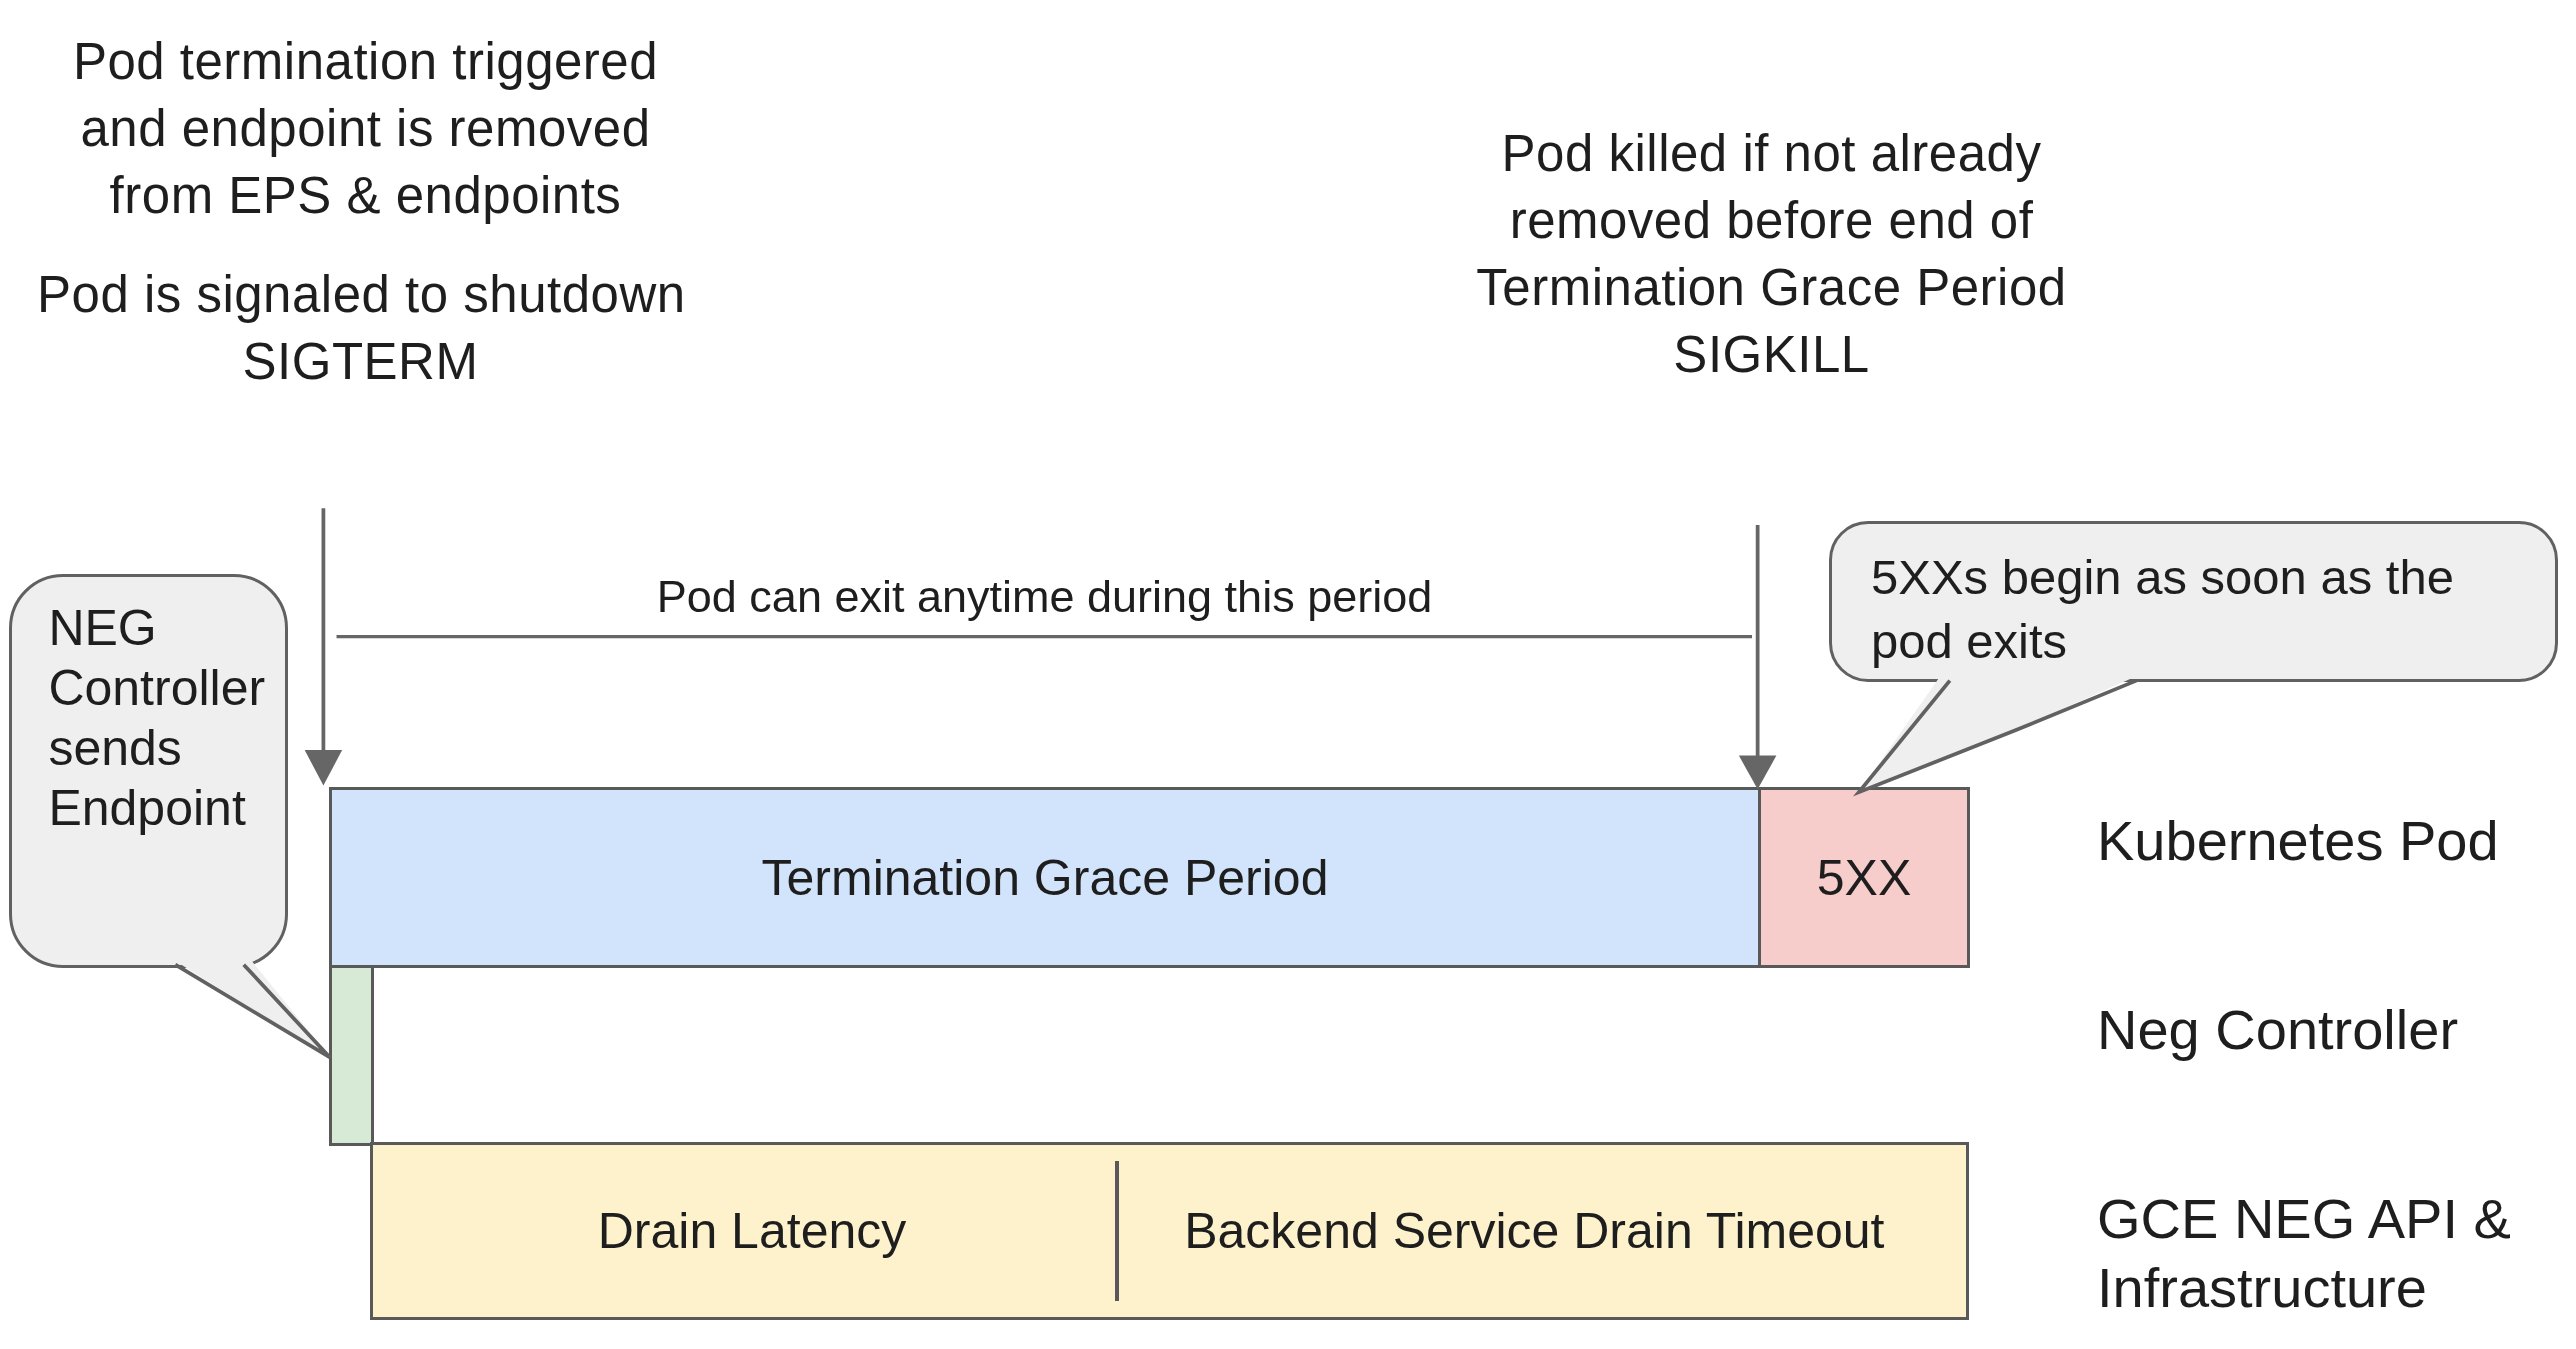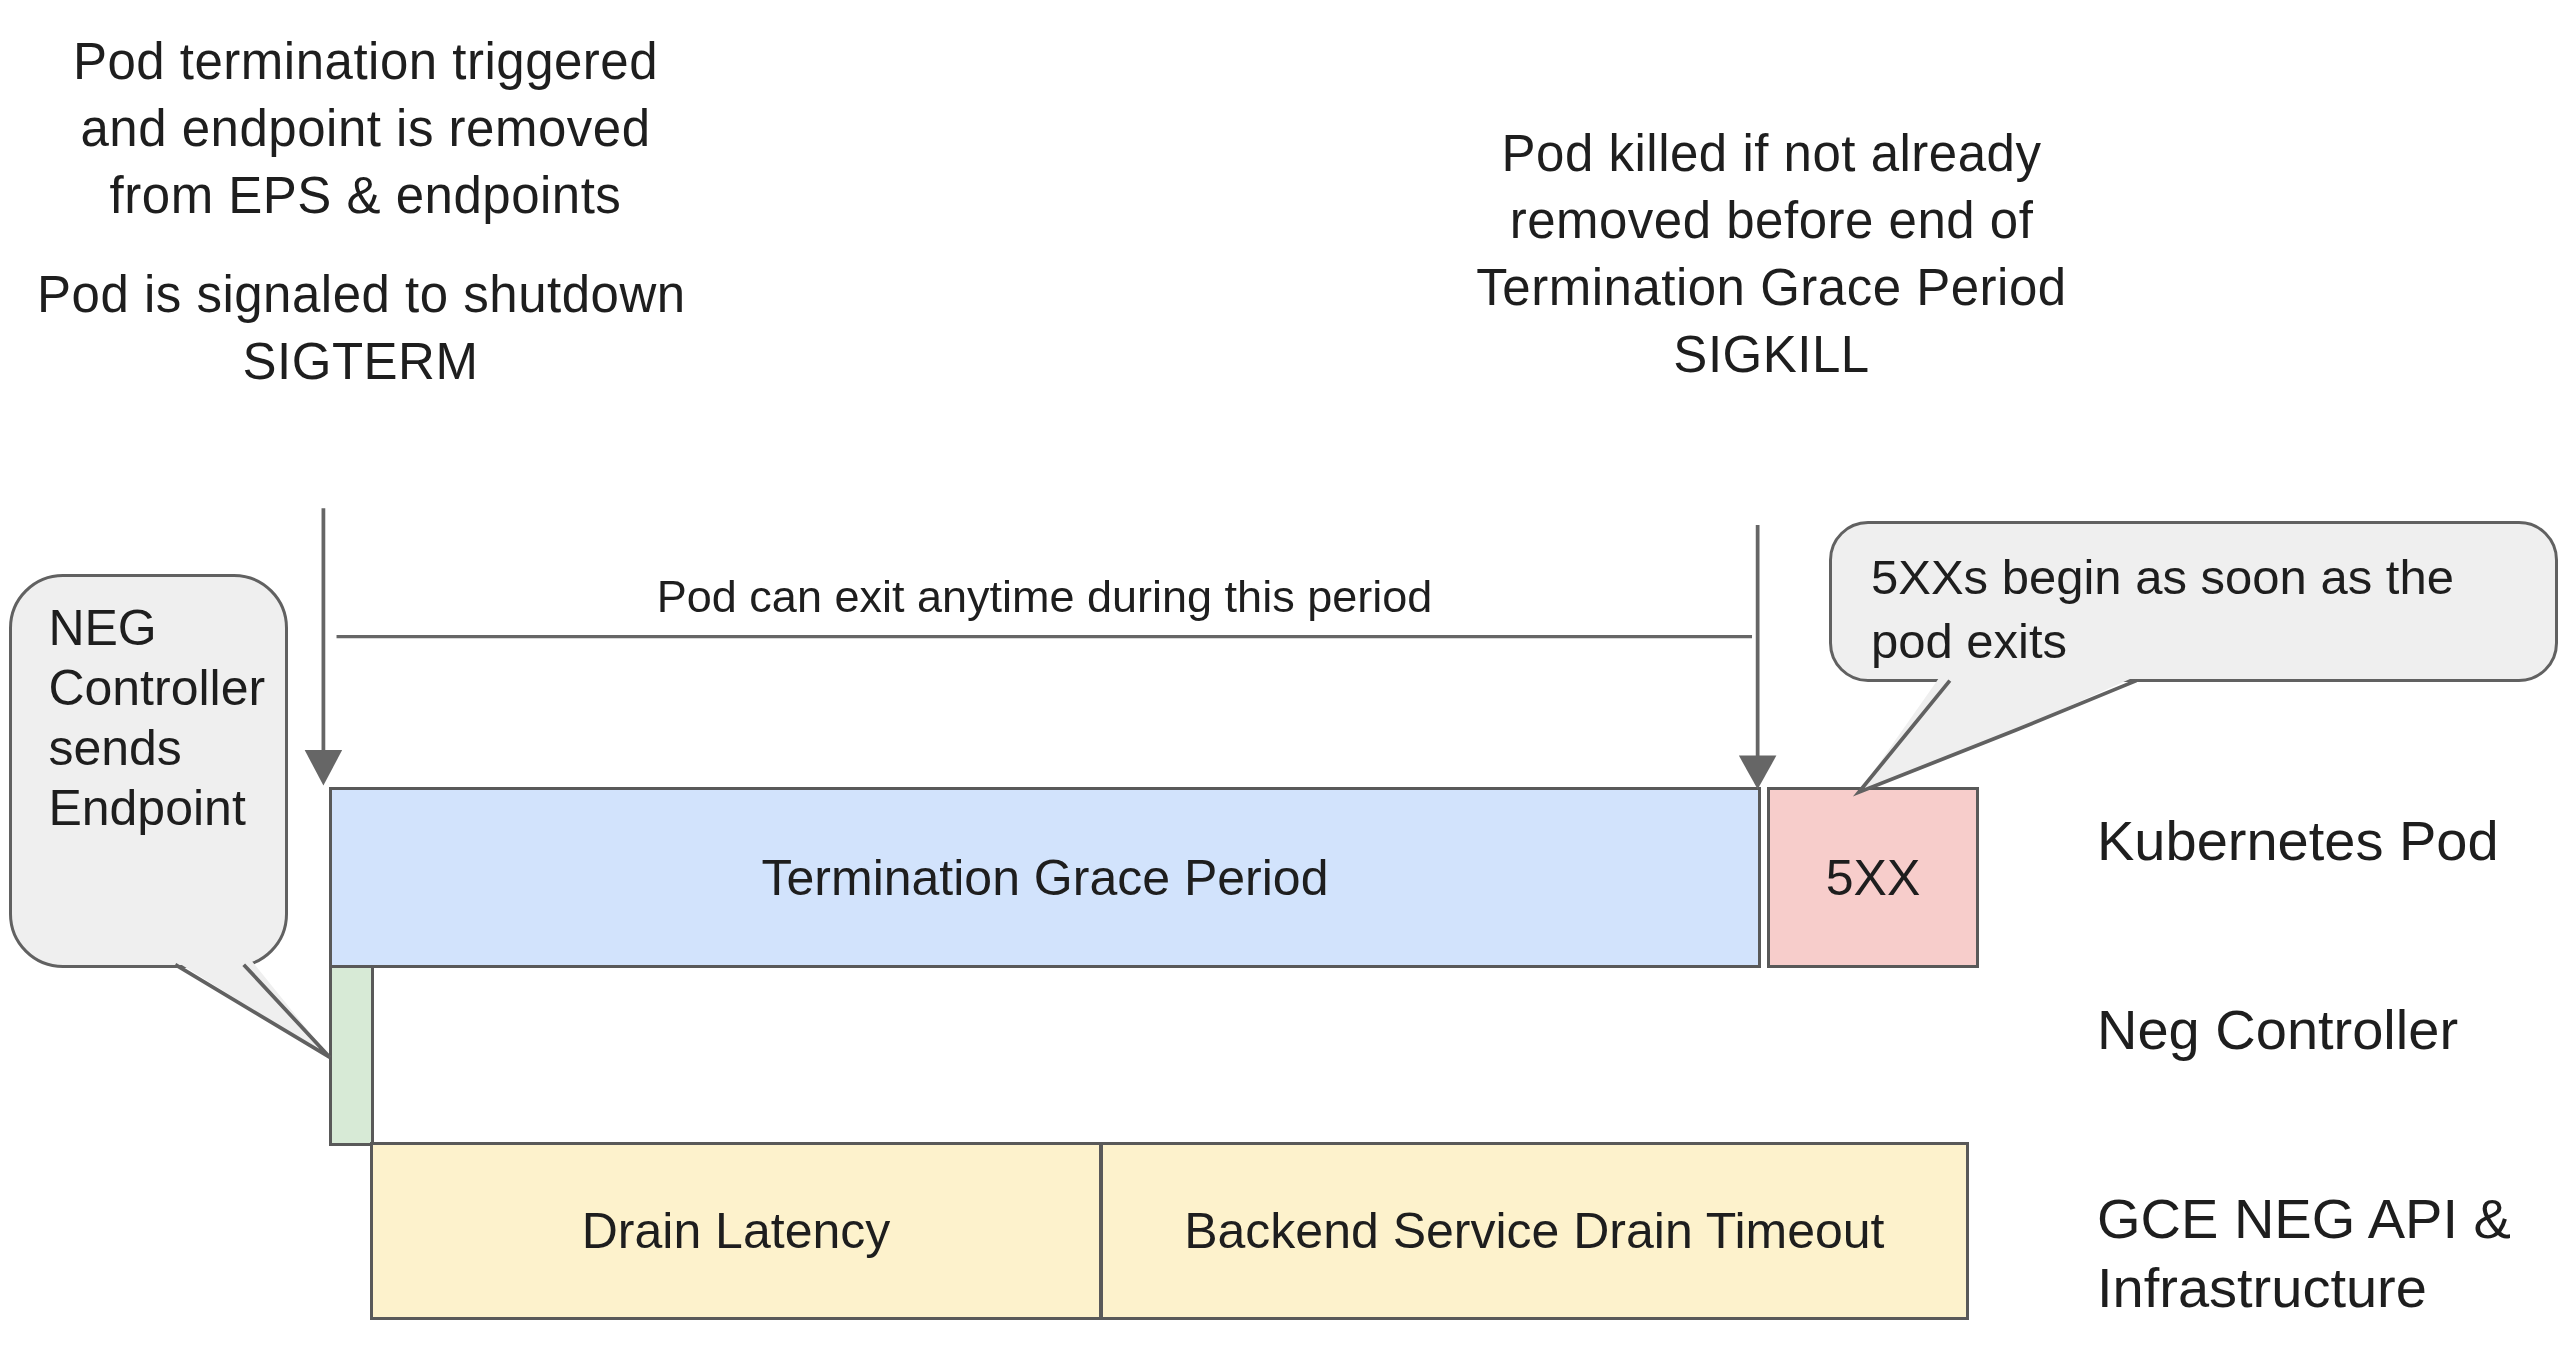--- a/index.html
+++ b/index.html
@@ -9,21 +9,21 @@
   }
   .note { position:absolute; text-align:center; font-size:51px; line-height:67px; letter-spacing:0.5px; }
   .note .line { white-space:nowrap; }
   .exit-label { position:absolute; left:337px; top:572px; width:1415px; text-align:center;
                 font-size:45px; line-height:49px; white-space:nowrap; }
   .bar { position:absolute; box-sizing:border-box; border:3.7px solid #595959;
          display:flex; align-items:center; justify-content:center; font-size:50px; }
   .bar-blue   { left:329px;  top:787px;  width:1432px; height:181px; }
   .bar-pink   { left:1758px; top:787px;  width:212px;  height:181px; }
   .bar-green  { left:329px;  top:965px; width:45px;   height:181px; }
-  .bar-yellow { left:370px;  top:1142px; width:1599px; height:178px; padding:0; justify-content:flex-start; }
+  .bar-yellow { left:370px;  top:1142px; width:1599px; height:178px; padding:16px; justify-content:flex-start; }
   .ycell { height:100%; display:flex; align-items:center; justify-content:center; }
   .ycell-left  { width:726px; }
   .ycell-right { flex:1; }
   .ydivider { width:3.7px; height:100%; background:#595959; }
   .callout { position:absolute; box-sizing:border-box; background:#efefef; border:3.7px solid #616161; }
   .callout-left  { left:9.4px;   top:574px; width:279px; height:394px; border-radius:54px;
                    font-size:50px; line-height:60px; padding:20.6px 0 0 36px; }
   .callout-right { left:1829px; top:521px; width:729px; height:161px; border-radius:39px;
                    font-size:49px; line-height:64px; padding:20.6px 0 0 39px; }
   .row-label { position:absolute; left:2097px; font-size:56px; line-height:69px; white-space:nowrap; }
@@ -52,21 +52,21 @@
     <div class="line">removed before end of</div>
     <div class="line">Termination Grace Period</div>
     <div class="line">SIGKILL</div>
   </div>
 
   <div class="exit-label">Pod can exit anytime during this period</div>
 
   <div class="bar bar-blue" style="background: rgb(210, 227, 252);">
     <span>Termination Grace Period</span>
   </div>
-  <div class="bar bar-pink" style="background: rgb(247, 205, 203); margin-left: 9px;">
+  <div class="bar bar-pink" style="background: rgb(247, 205, 203);">
     <span>5XX</span>
   </div>
   <div class="bar bar-green" style="background: rgb(215, 234, 214);"></div>
   <div class="bar bar-yellow" style="background: rgb(253, 242, 204);">
     <div class="ycell ycell-left">
       <span>Drain Latency</span>
     </div>
     <div class="ydivider"></div>
     <div class="ycell ycell-right">
       <span>Backend Service Drain Timeout</span>

